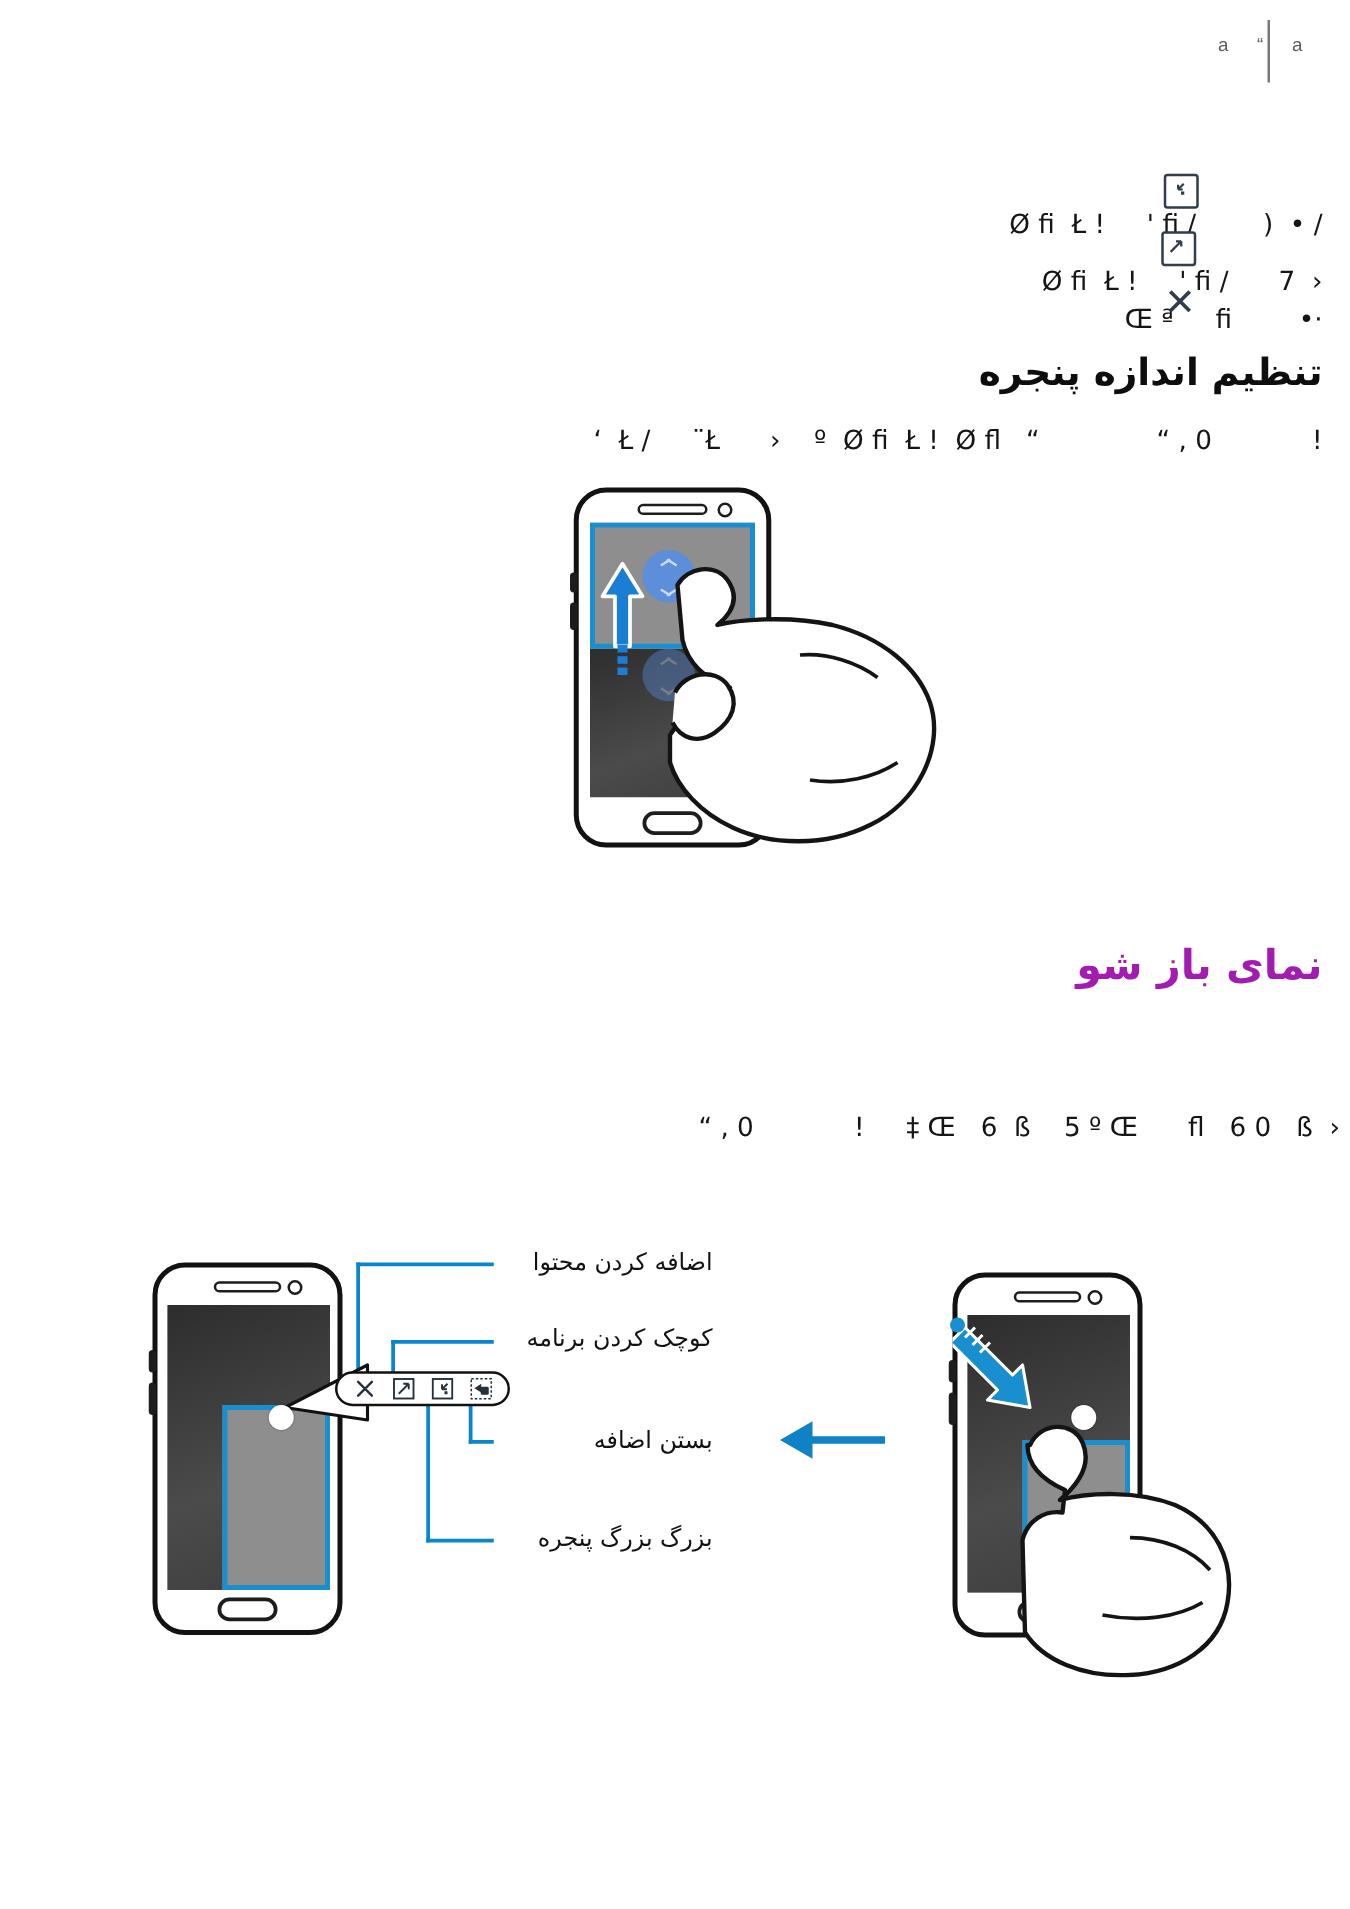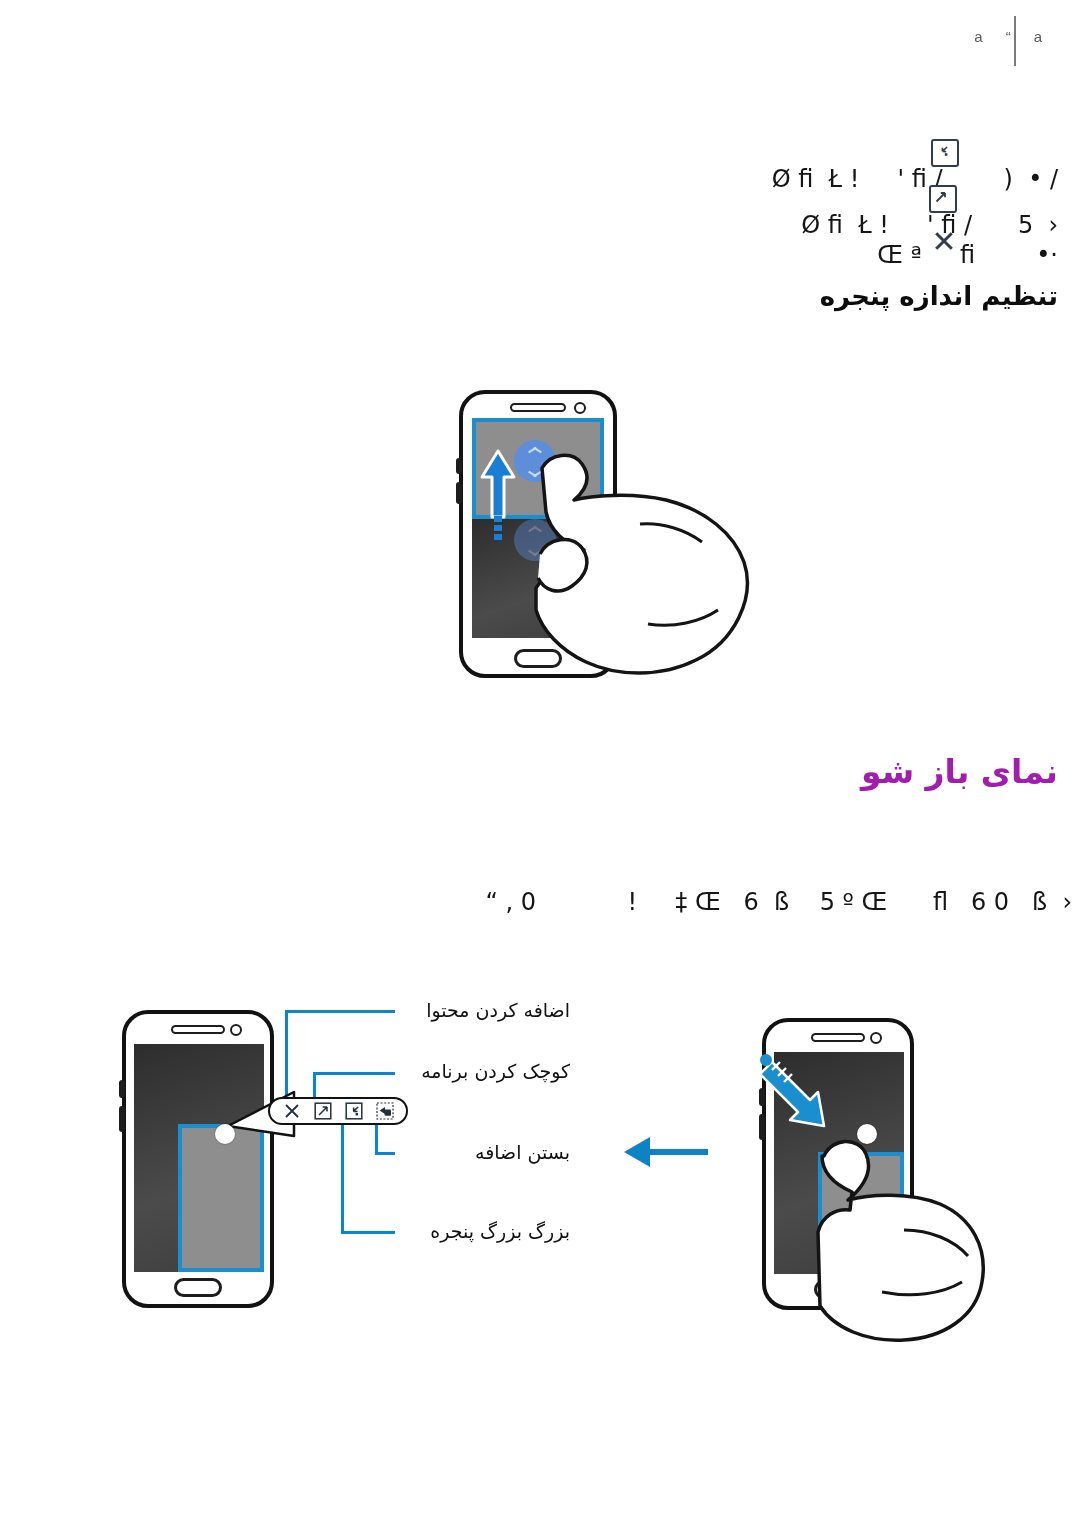--- a/index.html
+++ b/index.html
@@ -25,33 +25,33 @@
   }
   .hdr-div{
     width:2px; height:50px; background:#7a7a7a;
     position:absolute; top:-12px; right:38px;
   }
 
   
   .gtext{
     position:absolute;
     font-family:"DejaVu Sans", sans-serif;
-    font-size:24px;
+    font-size:21px;
     color:#151515;
     white-space:pre;
     letter-spacing:0px;
     line-height:28px;
   }
 
   
   .h-black{
     position:absolute;
     font-family:"DejaVu Sans","Liberation Sans",sans-serif;
     font-weight:bold;
-    font-size:26px;
+    font-size:30px;
     color:#0d0d0d;
     direction:rtl; text-align:right;
     white-space:nowrap;
   }
   .h-rose{
     position:absolute;
     font-family:"DejaVu Sans","Liberation Sans",sans-serif;
     font-weight:bold;
     font-size:33px;
     color:#a21caf;
@@ -164,35 +164,36 @@
     <span>Ø fi  Ł !     ' fi /        )  • /</span>
   </div>
   <span class="mini-ico" style="position:absolute;top:139px;left:930px;">
     <svg width="18" height="18" viewBox="0 0 18 18">
       <path d="M13 5 L8.5 9.5 M8.5 9.5 L12.2 9.6 M8.5 9.5 L8.4 5.8" stroke="#2f3d4c" stroke-width="1.7" fill="none"></path>
       <rect x="10.8" y="11.2" width="2.6" height="2.6" fill="#2f3d4c"></rect>
     </svg>
   </span>
 
   <div class="gtext" style="top:183px; right:22px; text-align:right;">
-    <span>Ø fi  Ł !     ' fi /      5  ›</span>
+    <span>Ø fi  Ł !     ' fi /      7  ›</span>
   </div>
   <span class="mini-ico" style="position:absolute;top:185px;left:928px;">
     <svg width="18" height="18" viewBox="0 0 18 18">
       <path d="M4.5 13.5 L13 5 M13 5 L8.8 5 M13 5 L13 9.2" stroke="#2f3d4c" stroke-width="1.8" fill="none"></path>
     </svg>
   </span>
 
   <div class="gtext" style="top:213px; right:22px; text-align:center;">
     <span>Œ ª     fi        •·</span>
   </div>
   <span class="x-ico" style="position:absolute;top:228px;left:928px;"></span>
 
   <div class="h-black" style="top:281px; right:22px;">تنظیم اندازه پنجره</div>
 
+  <div class="gtext" style="top:338px; right:22px; text-align:right;">‘  Ł /     ¨Ł      ›    º  Ø fi  Ł !  Ø fl   “              “ , 0            !</div>
 
   <div>
 
     <div class="phone" style="left:459px; top:390px; width:158px; height:288px;">
       <div class="speaker" style="top:9px;width:52px;height:5px;"></div>
       <div class="cam" style="top:8px;left:111px;width:8px;height:8px;"></div>
       <div class="screen" style="left:9px;top:24px;width:132px;height:220px;background:#ffffff;">
 
         <div class="grey-pane" style="left:0;top:0;width:132px;height:98px;"></div>
         <div class="blue-out" style="left:0;top:0;width:132px;height:101px;"></div>

